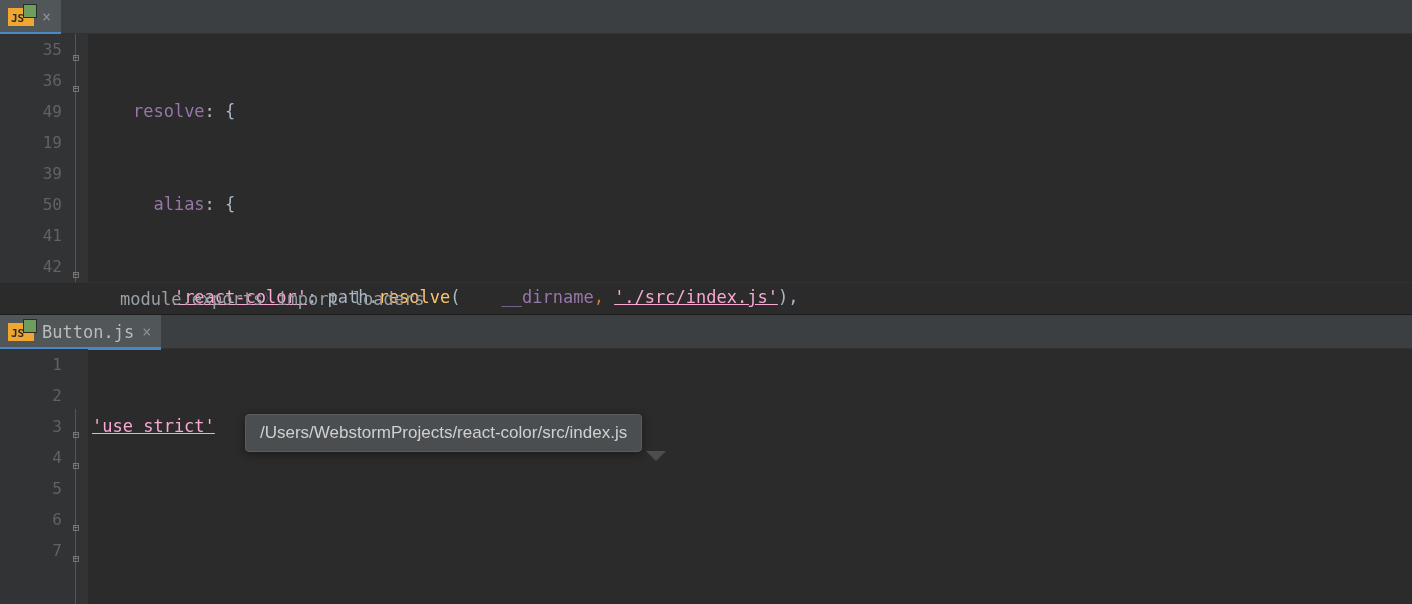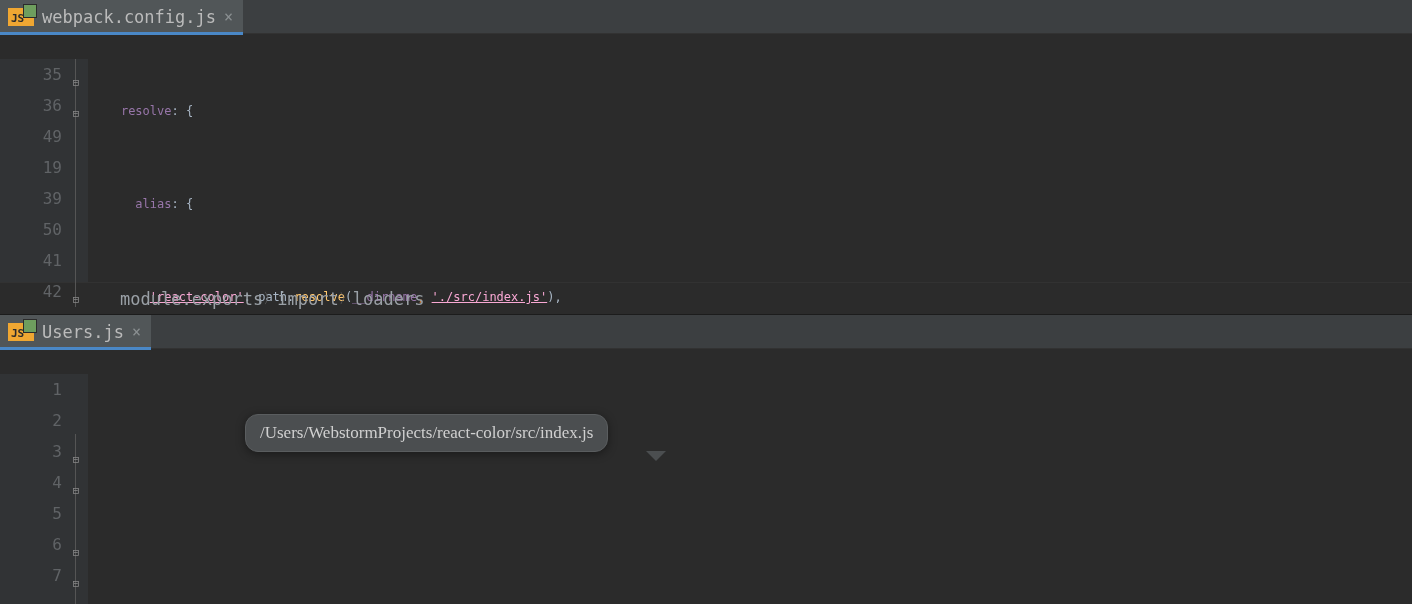--- a/index.html
+++ b/index.html
@@ -64,21 +64,20 @@
   .gutter {
     width: 88px;
     background: #313335;
     color: #606366;
     text-align: right;
     padding-right: 26px;
     font-size: 16px;
     line-height: 31px;
     position: relative;
     flex-shrink: 0;
-    margin-top: 25px;
   }
   .gutter .ln { height: 31px; position: relative; }
   .fold-rail {
     position: absolute;
     top: 0; bottom: 0; right: 0;
     width: 24px;
   }
   .fold-line {
     position: absolute;
     left: 11px;
@@ -90,74 +89,73 @@
     right: 6px;
     color: #888;
     font-size: 11px;
     width: 12px;
     text-align: center;
   }
   .code {
     padding-left: 4px;
     line-height: 31px;
     white-space: pre;
-    font-size: 12px;
+    font-size: 17px;
   }
   .code .row { height: 31px; }
   .c-key { color: #cc7832; }
   .c-prop { color: #9876aa; }
   .c-str { color: #f9a8d4; text-decoration: underline; }
   .c-obj { color: #a9b7c6; }
   .c-fn  { color: #ffc66d; }
   .c-punc{ color: #cc7832; }
   .c-ident{ color: #a9b7c6; }
-  .c-special { color: #9876aa; }
+  .c-special { color: #9876aa; margin-left: 41px; }
   .breadcrumb {
     height: 32px;
     display: flex;
     align-items: center;
     gap: 0;
     padding-left: 120px;
     background: #2b2b2b;
     color: #9aa0a6;
     font-size: 17px;
     border-top: 1px solid #323232;
   }
   .breadcrumb .chev { color: #666; font-size: 14px; }
   .divider { height: 1px; background: #1c1c1c; }
   .tooltip {
     position: absolute;
     background: #4b4e50;
     border: 1px solid #5a5d5f;
-    border-radius: 13px;
+    border-radius: 4px;
     color: #d0d0d0;
     padding: 8px 14px;
     font-size: 17px;
-    font-family: Liberation Serif, serif;
+    font-family: Liberation Sans, sans-serif;
     box-shadow: 0 2px 10px rgba(0,0,0,0.4);
   }
   .tooltip::after {
     content: "";
     position: absolute;
     bottom: -10px;
     left: 400px;
     width: 0; height: 0;
     border-left: 10px solid transparent;
     border-right: 10px solid transparent;
     border-top: 10px solid #4b4e50;
   }
 </style>
 </head>
 <body>
 
 <div class="pane">
   <div class="tab-bar">
     <div class="tab active">
       <span class="js-badge">JS</span>
-      <span>webpack.config.js</span>
       <span class="close">×</span>
     </div>
   </div>
   <div class="editor" style="height:248px;">
     <div class="gutter">
       <div class="ln">35</div>
       <div class="ln">36</div>
       <div class="ln">49</div>
       <div class="ln">19</div>
       <div class="ln">39</div>
@@ -190,39 +188,48 @@
     <span>loaders</span>
   </div>
 </div>
 
 <div class="divider"></div>
 
 <div class="pane">
   <div class="tab-bar">
     <div class="tab active">
       <span class="js-badge">JS</span>
-      <span>Users.js</span>
+      <span>Button.js</span>
       <span class="close">×</span>
     </div>
   </div>
   <div class="editor" style="height:256px;">
     <div class="gutter">
       <div class="ln">1</div>
       <div class="ln">2</div>
       <div class="ln">3</div>
       <div class="ln">4</div>
       <div class="ln">5</div>
       <div class="ln">6</div>
       <div class="ln">7</div>
       <div class="fold-rail">
         <div class="fold-line" style="top:60px;height:196px;"></div>
         <span class="fold-mark" style="top:70px;">⊟</span>
         <span class="fold-mark" style="top:101px;">⊟</span>
         <span class="fold-mark" style="top:163px;">⊟</span>
         <span class="fold-mark" style="top:194px;">⊟</span>
       </div>
     </div>
+    <div class="code">
+      <div class="row"><span class="c-str">'use strict'</span></div>
+      <div class="row"></div>
+      <div class="row"><span class="c-key">import </span><span class="c-ident">React </span><span class="c-key">from </span><span class="c-str">'react'</span></div>
+      
+      
+      
+      
+    </div>
   </div>
 </div>
 
 <div class="tooltip" style="top:414px; left:245px;">
   <span>/Users/WebstormProjects/react-color/src/index.js</span>
 </div>
 
 </body></html>

